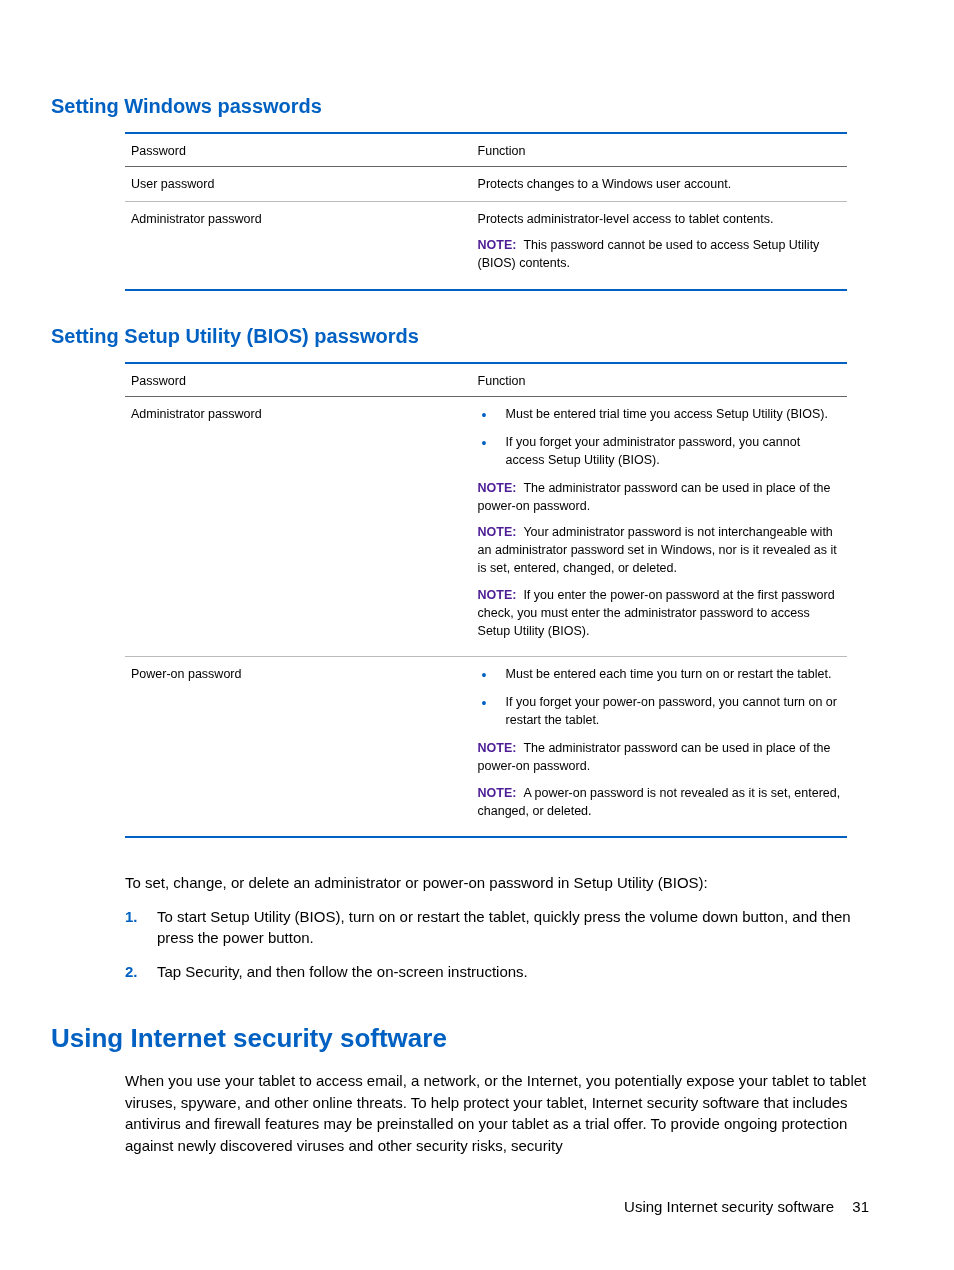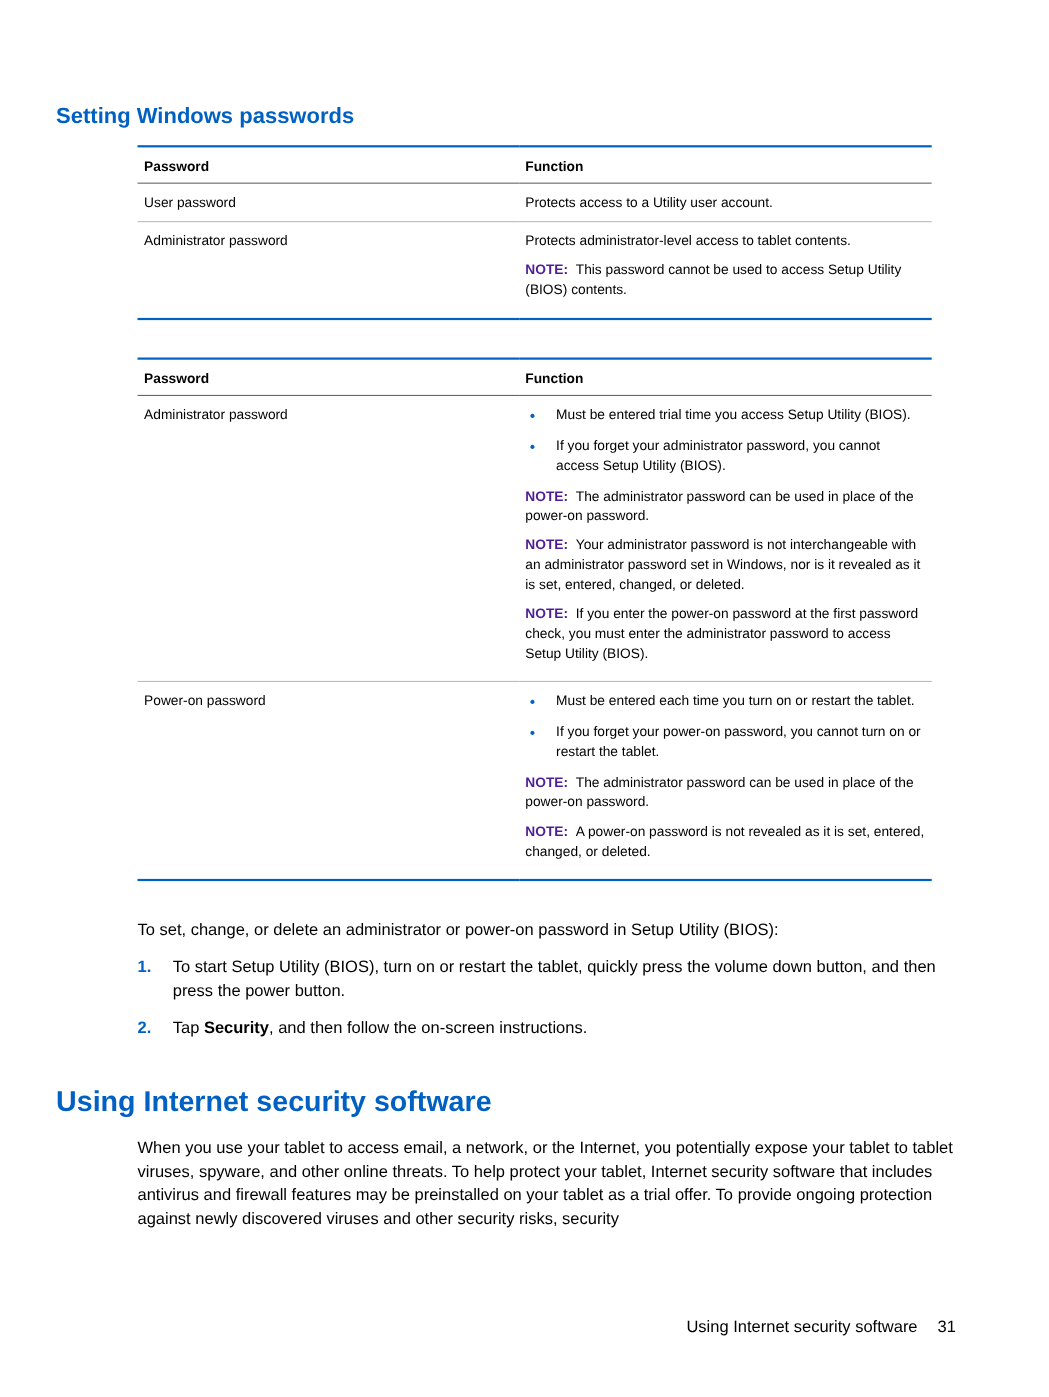--- a/index.html
+++ b/index.html
@@ -31,21 +31,21 @@
   .tbl {
     margin-left: 74px;
     width: 722px;
     border-collapse: collapse;
     font-size: 12.5px;
     margin-bottom: 34px;
   }
   .tbl thead td {
     border-top: 2px solid #0061c2;
     border-bottom: 1px solid #666;
-    font-weight: bold;
+    font-weight: normal;
     padding: 10px 6px 8px 6px;
     vertical-align: top;
   }
   .tbl tbody td {
     border-bottom: 1px solid #bbb;
     padding: 8px 6px;
     vertical-align: top;
     line-height: 1.45;
     margin-left: 16px;
   }
@@ -111,52 +111,53 @@
   }
   .footer {
     position: absolute;
     bottom: 55px;
     right: 85px;
     font-size: 15px;
   }
   .footer .pg {
     margin-left: 14px;
   }
-  .bold { font-weight: bold; }
+  .bold { font-weight: normal; }
 </style>
 </head>
 <body>
 
 <div class="page">
 
   <div class="h2">Setting Windows passwords</div>
   <table class="tbl">
     <thead>
       <tr>
         <td class="col-a">Password</td>
         <td class="col-b">Function</td>
       </tr>
     </thead>
     <tbody>
       <tr>
         <td>User password</td>
-        <td>Protects access to a Utility user account.</td>
+        <td>Protects changes to a Windows user account.</td>
       </tr>
       <tr>
         <td>Administrator password</td>
         <td>
           <div>Protects administrator-level access to tablet contents.</div>
           <div class="fn-note">
             <span class="note-label">NOTE:</span>&nbsp;&nbsp;<span>This password cannot be used to access Setup Utility (BIOS) contents.</span>
           </div>
         </td>
       </tr>
     </tbody>
   </table>
 
+  <div class="h2">Setting Setup Utility (BIOS) passwords</div>
   <table class="tbl">
     <thead>
       <tr>
         <td class="col-a">Password</td>
         <td class="col-b">Function</td>
       </tr>
     </thead>
     <tbody>
       <tr>
         <td>Administrator password</td>

